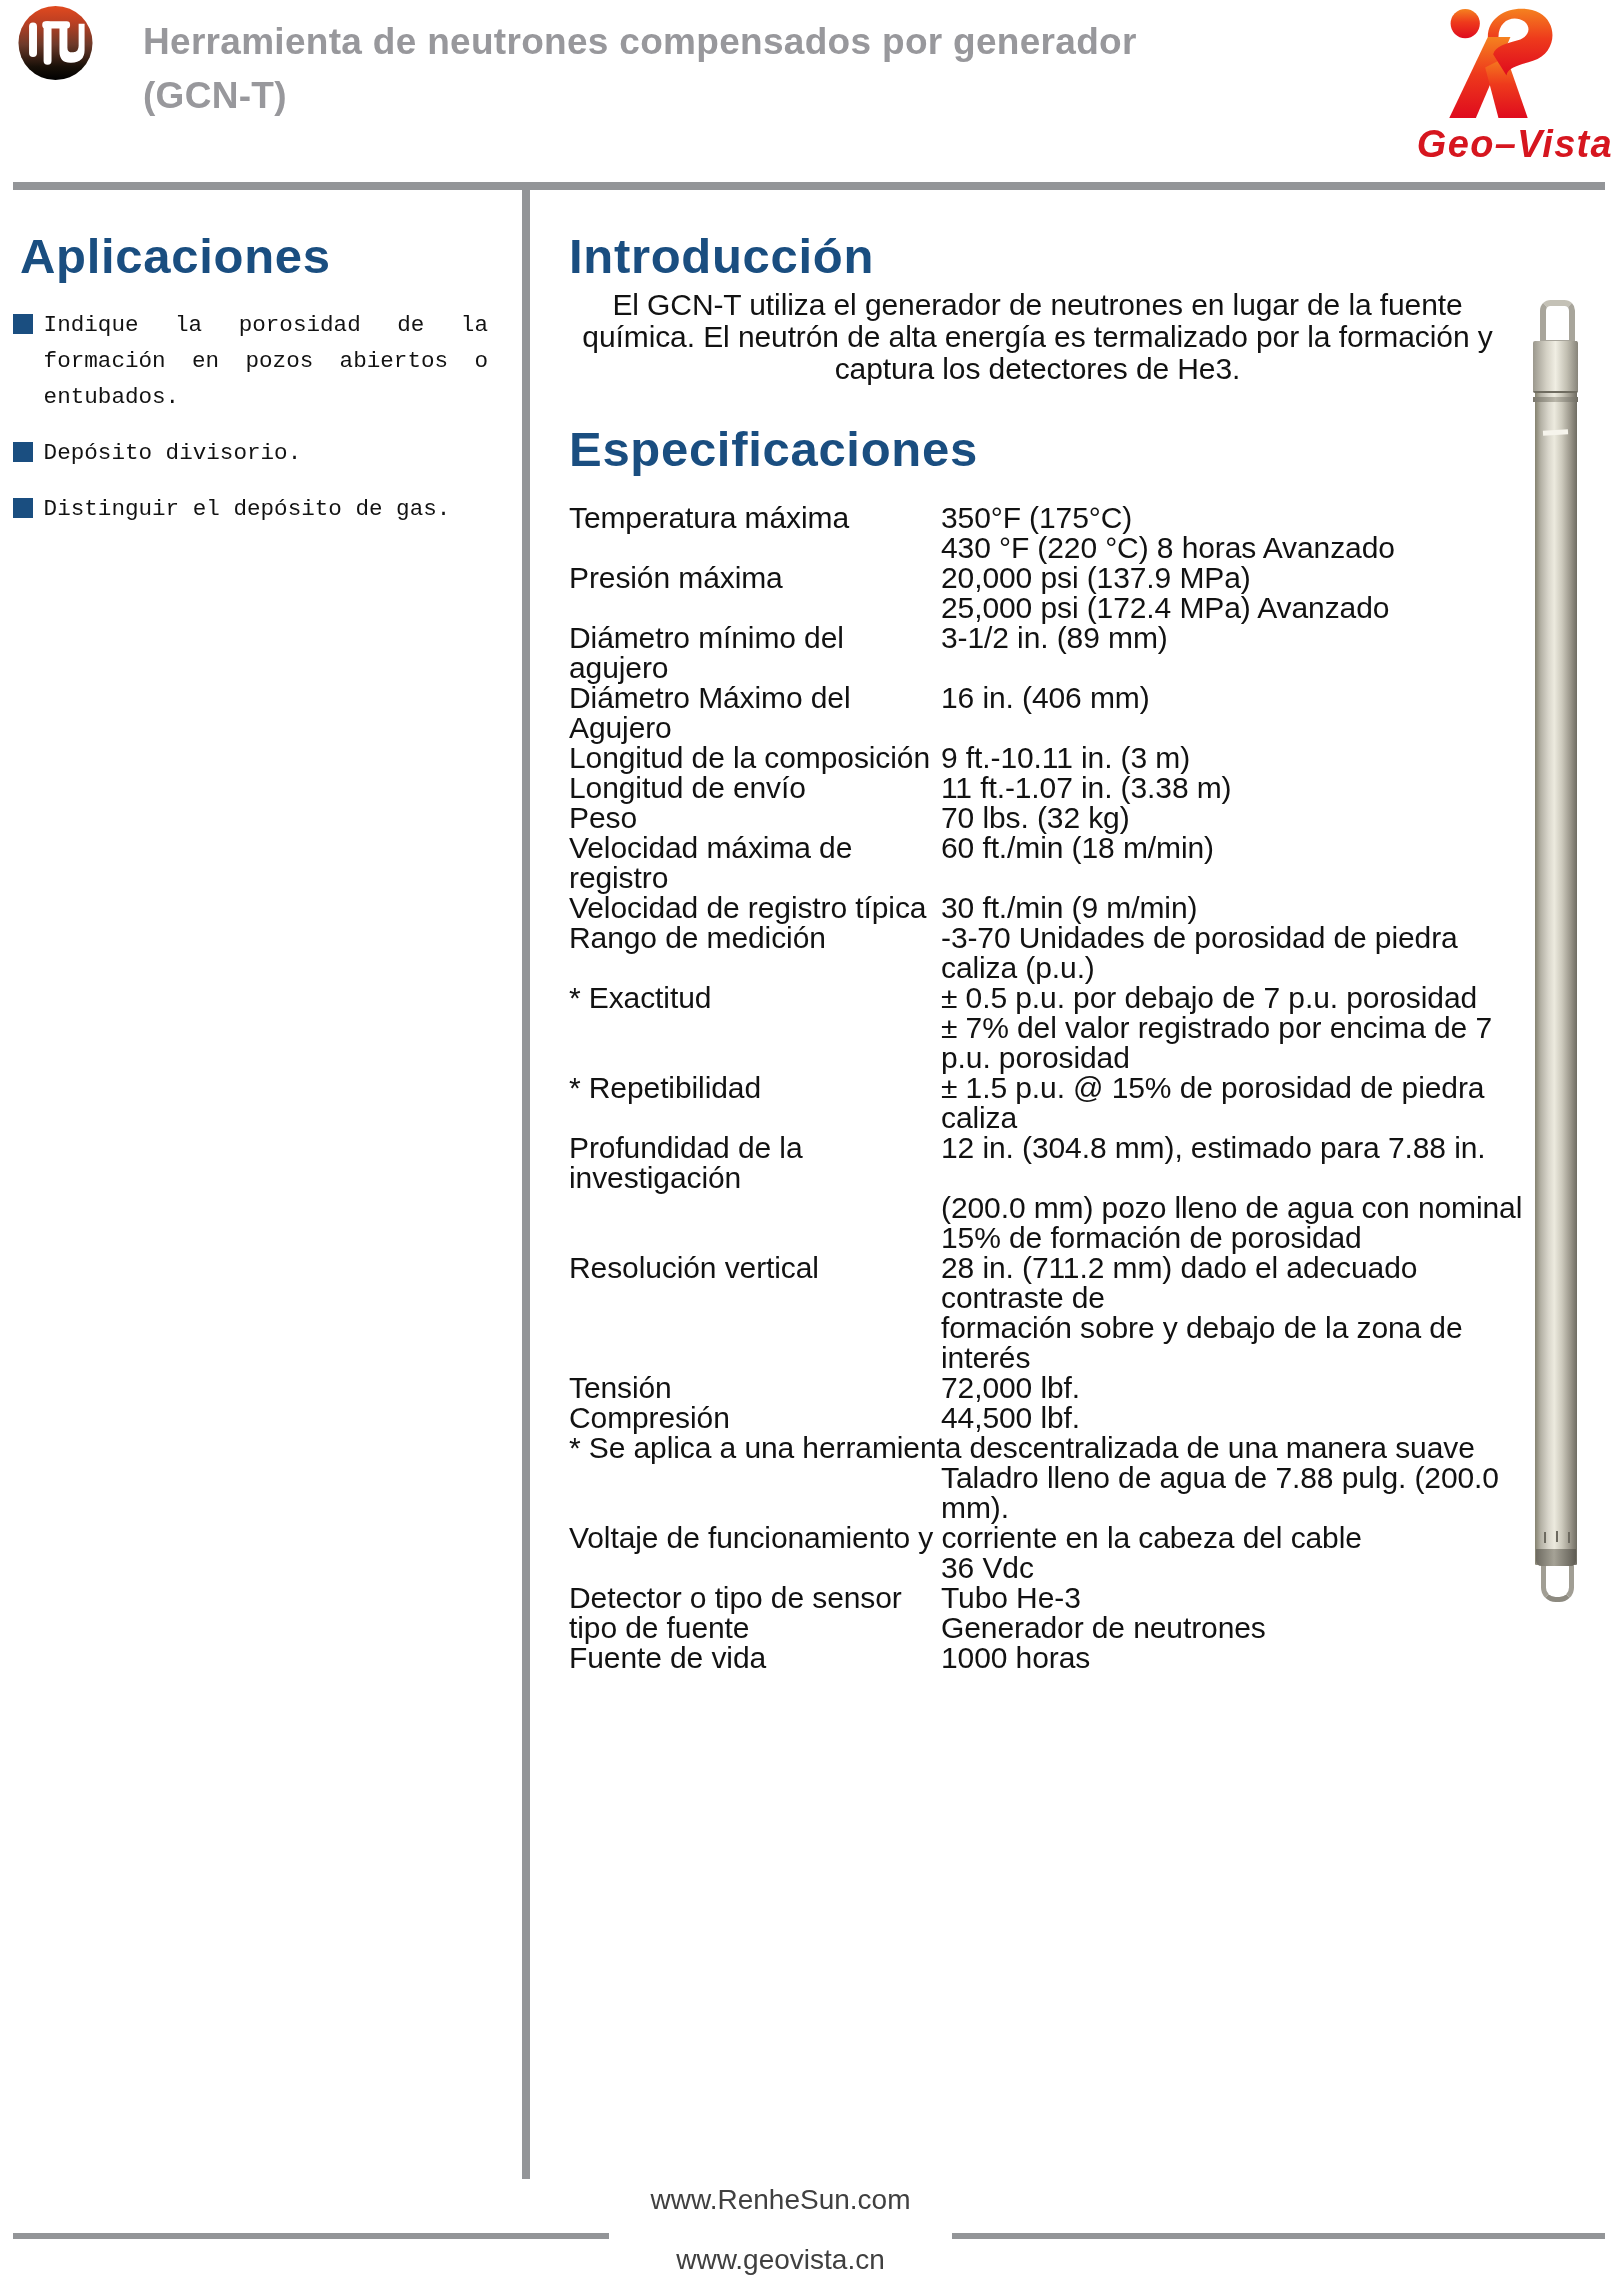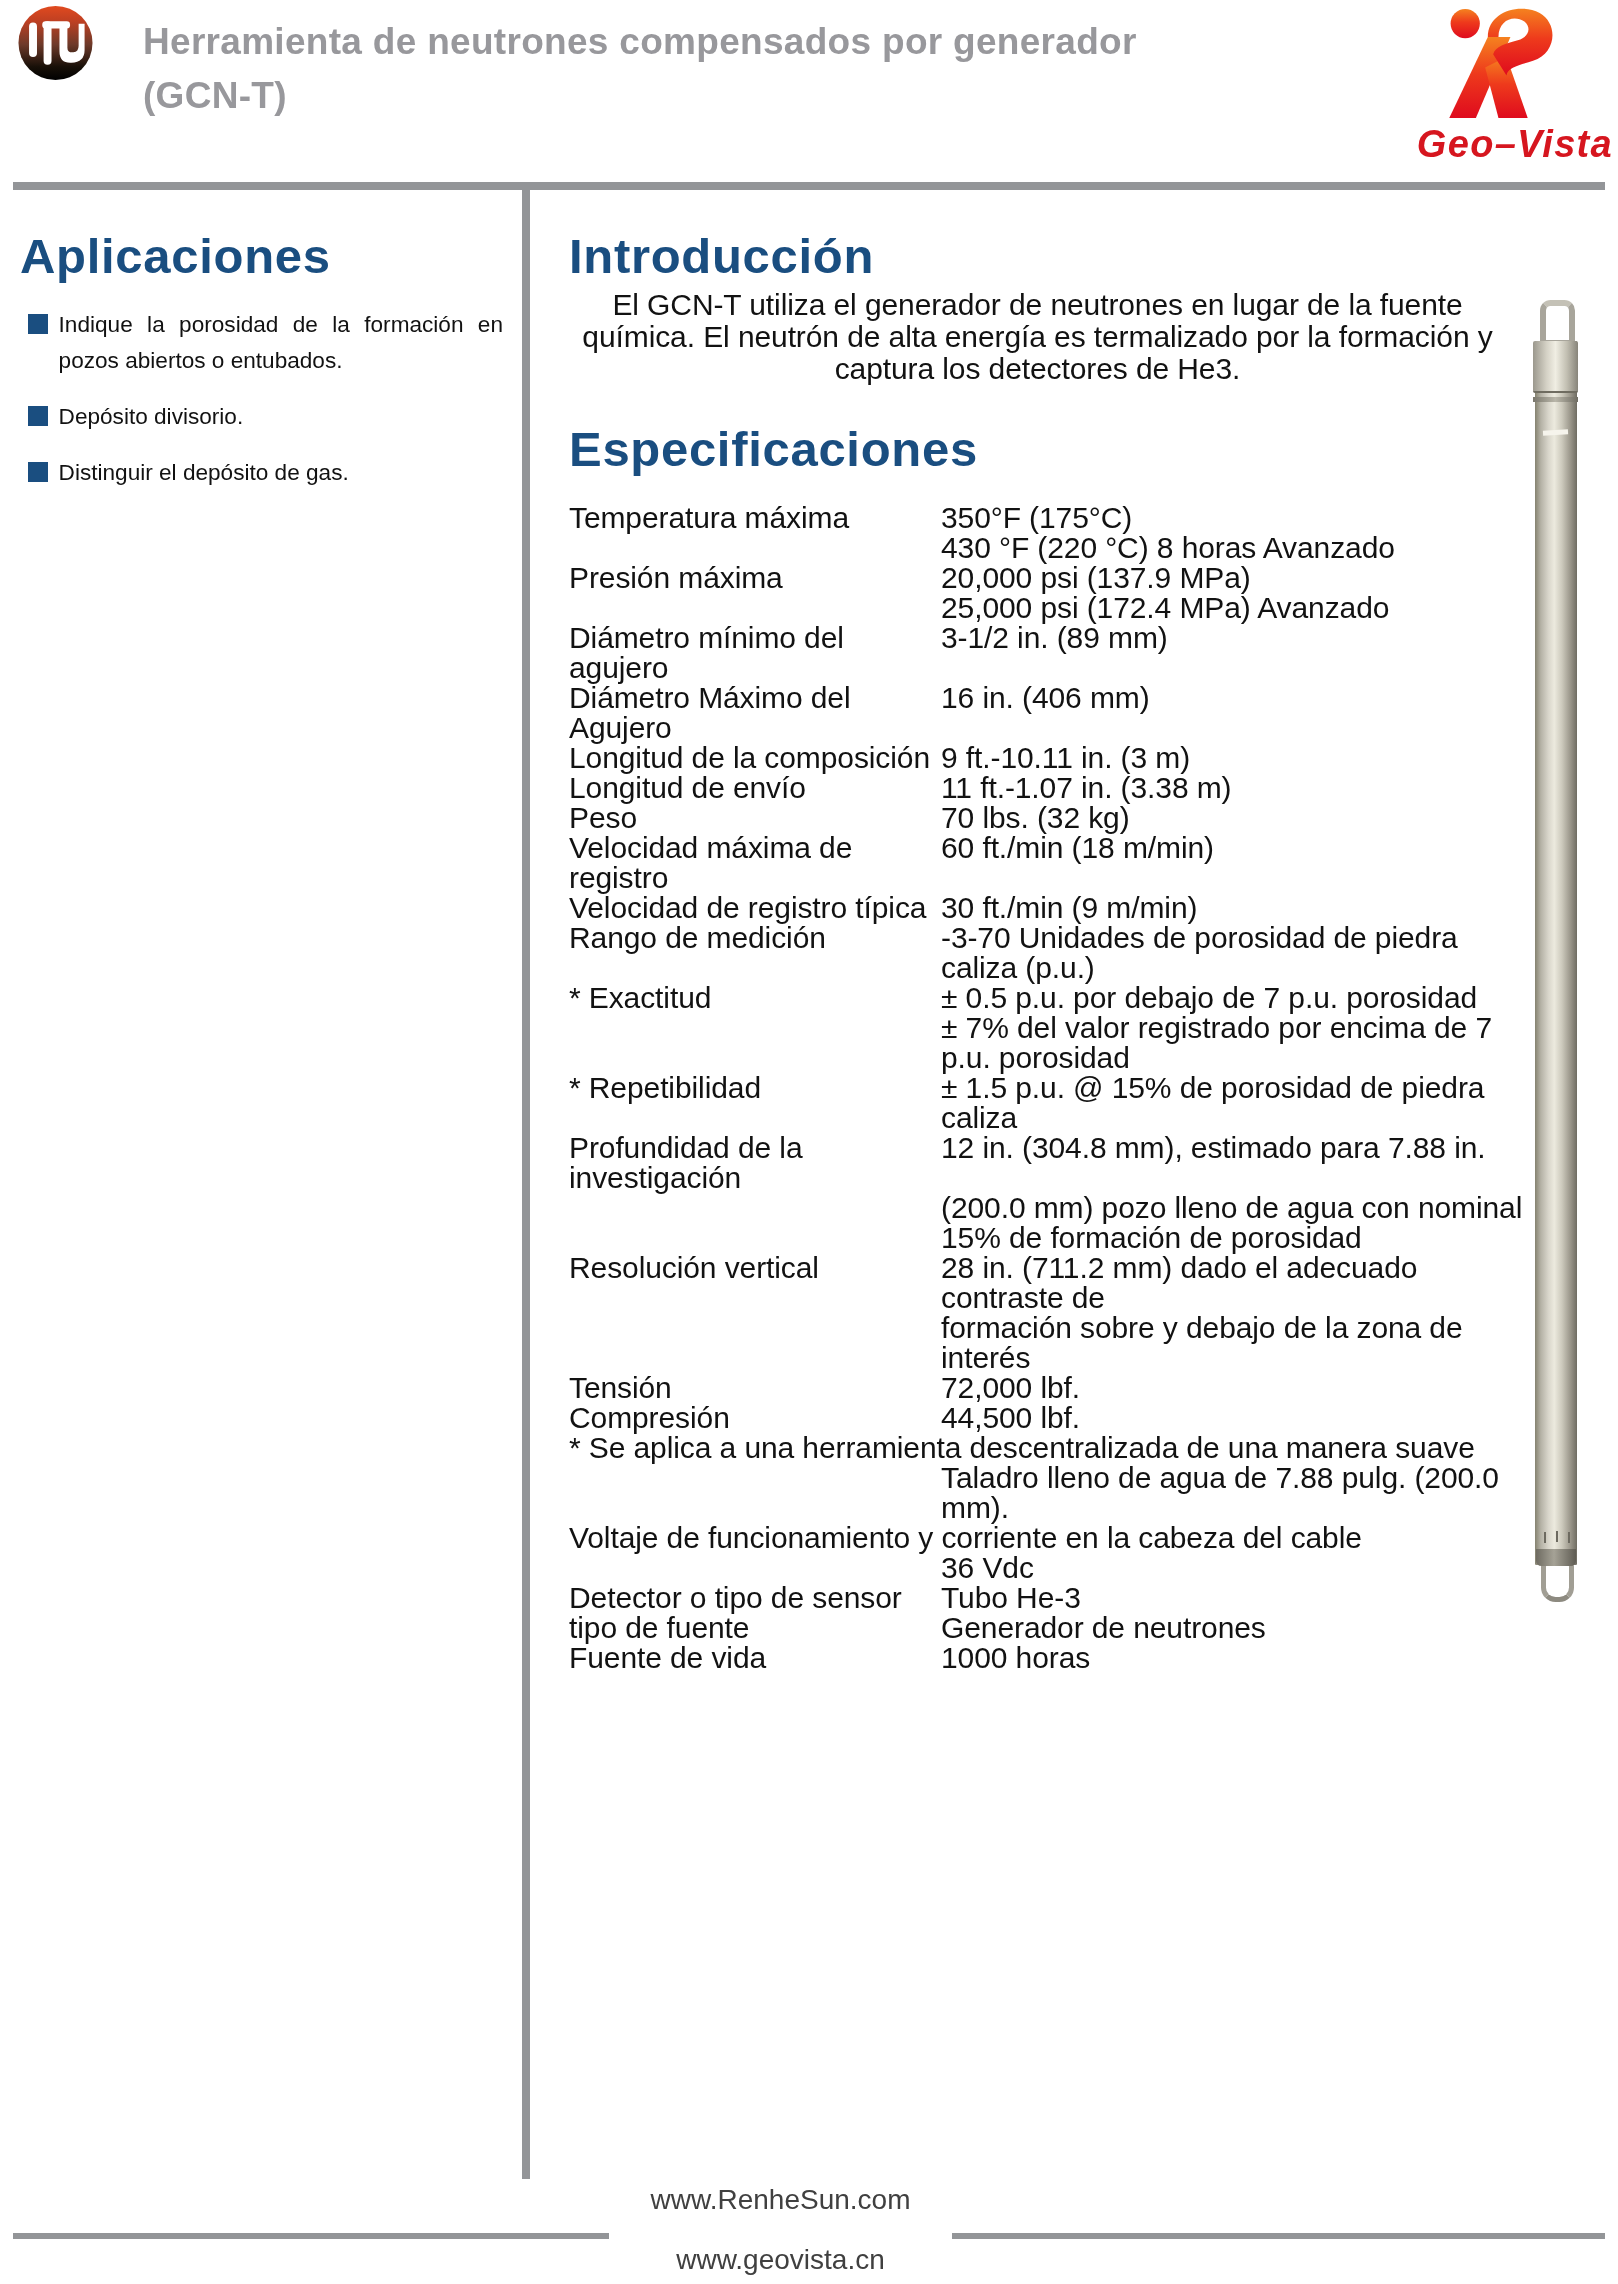--- a/index.html
+++ b/index.html
@@ -31,21 +31,21 @@
   
   .h-blue{
     font-size:49px;font-weight:bold;color:var(--heading-blue);
     letter-spacing:0.7px;margin:0;white-space:nowrap;
   }
   .apps-heading{left:20px;top:228px;}
   .intro-heading{left:569px;top:228px;}
   .specs-heading{left:569px;top:421px;}
 
   
-  .bullet-list{left:28px;top:307px;width:475px;}
+  .bullet-list{left:13px;top:307px;width:475px;font-family:Liberation Mono, monospace;}
   .bullet{display:flex;gap:10.6px;margin-bottom:20px;font-size:22.6px;line-height:36px;color:#121212;}
   .bullet .sq{flex:none;width:20px;height:20px;margin-top:7.3px;background:var(--heading-blue);}
   .bullet .bt{text-align:justify;}
 
   
   .intro-body{
     left:569px;top:289px;width:937px;margin:0;
     font-size:30px;line-height:32px;letter-spacing:-0.1px;text-align:center;
   }
   .spec-table{left:569px;top:503px;width:969px;}

